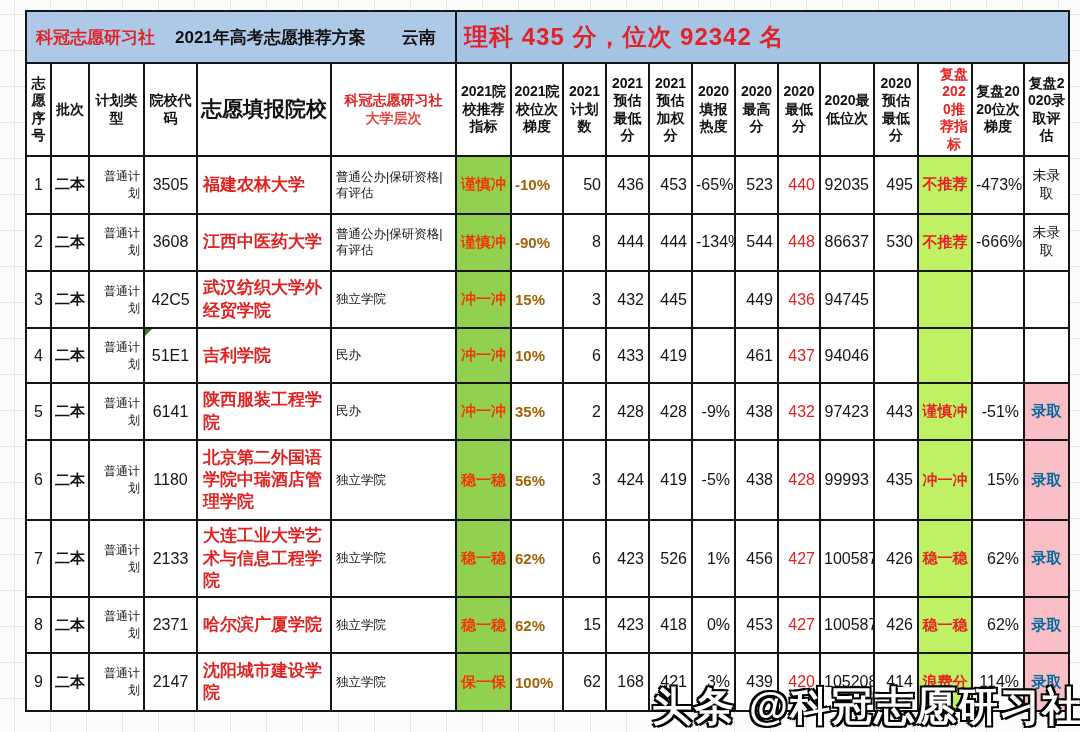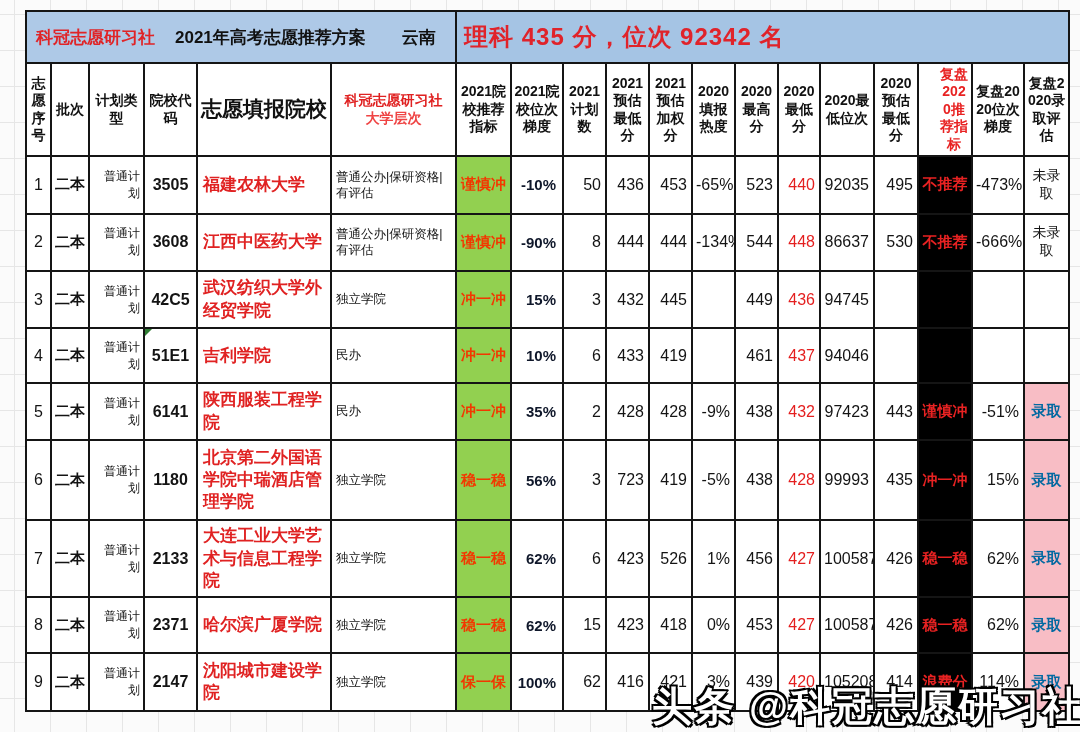--- a/index.html
+++ b/index.html
@@ -67,35 +67,35 @@
   tbody tr:nth-child(5) { height:52px; }
   tbody tr:nth-child(6) { height:74px; }
   tbody tr:nth-child(7) { height:65px; }
   tbody tr:nth-child(8) { height:52px; }
   tbody tr:nth-child(9) { height:53px; }
   tbody tr:nth-child(10){ height:52px; }
 
   td.c-seq   { text-align:center; }
   td.c-batch { text-align:center; font-weight:bold; font-size:15px; }
   td.c-plan  { text-align:right; font-size:12px; }
-  td.c-code  { text-align:center; position:relative;font-weight:bold; }
+  td.c-code  { text-align:center; position:relative; }
   td.c-code.flag::before {
     content:""; position:absolute; top:0; left:0;
     border-top:7px solid #2f7d33; border-right:7px solid transparent;
   }
   td.c-school{
     color:#e02222; font-weight:bold; font-size:17px;
     line-height:1.3; word-break:break-all; padding-left:5px;
   }
   td.c-level { font-size:12.5px; line-height:1.3; word-break:break-all; padding-left:4px; }
   td.c-rec   { background:#92d050; color:#f23800; font-weight:bold; text-align:center; font-size:15px; }
-  td.c-grad  { color:#0f172a; font-weight:bold; text-align:right; padding-right:6px; font-size:15px; }
+  td.c-grad  { color:#a16207; font-weight:bold; text-align:left; padding-right:6px; font-size:15px; }
   td.num     { text-align:right; padding-right:4px; }
   td.c-min   { color:#e41f1f; text-align:right; padding-right:4px; }
-  td.c-rrec  { background:#000000; color:#e82222; font-weight:bold; text-align:center; font-size:15px; }
+  td.c-rrec  { background:#bef264; color:#e82222; font-weight:bold; text-align:center; font-size:15px; }
   td.c-reval { text-align:center; font-size:14px; }
   td.c-reval.admit { background:#f8bdc5; color:#0369a1; font-weight:bold; font-size:15px; }
 
   
   .watermark {
     position:absolute; right:-4px; bottom:-2px;
     font-size:40px; font-weight:bold; color:#fff;
     -webkit-text-stroke:2.5px #000; paint-order:stroke;
     text-shadow:2px 2px 0 #000, -2px -2px 0 #000, 2px -2px 0 #000, -2px 2px 0 #000;
     letter-spacing:2px; white-space:nowrap; z-index:5;
@@ -269,21 +269,21 @@
         <tr>
       <td class="c-seq">6</td>
       <td class="c-batch">二本</td>
       <td class="c-plan">普通计划</td>
       <td class="c-code">1180</td>
       <td class="c-school">北京第二外国语学院中瑞酒店管理学院</td>
       <td class="c-level">独立学院</td>
       <td class="c-rec">稳一稳</td>
       <td class="c-grad">56%</td>
       <td class="num">3</td>
-      <td class="num">723</td>
+      <td class="num">424</td>
       <td class="num">419</td>
       <td class="num">-5%</td>
       <td class="num">438</td>
       <td class="c-min">428</td>
       <td class="num">99993</td>
       <td class="num">435</td>
       <td class="c-rrec">冲一冲</td>
       <td class="num">15%</td>
       <td class="c-reval admit">录取</td>
     </tr>
@@ -332,21 +332,21 @@
         <tr>
       <td class="c-seq">9</td>
       <td class="c-batch">二本</td>
       <td class="c-plan">普通计划</td>
       <td class="c-code">2147</td>
       <td class="c-school">沈阳城市建设学院</td>
       <td class="c-level">独立学院</td>
       <td class="c-rec">保一保</td>
       <td class="c-grad">100%</td>
       <td class="num">62</td>
-      <td class="num">416</td>
+      <td class="num">168</td>
       <td class="num">421</td>
       <td class="num">3%</td>
       <td class="num">439</td>
       <td class="c-min">420</td>
       <td class="num">105208</td>
       <td class="num">414</td>
       <td class="c-rrec">浪费分</td>
       <td class="num">114%</td>
       <td class="c-reval admit">录取</td>
     </tr>

